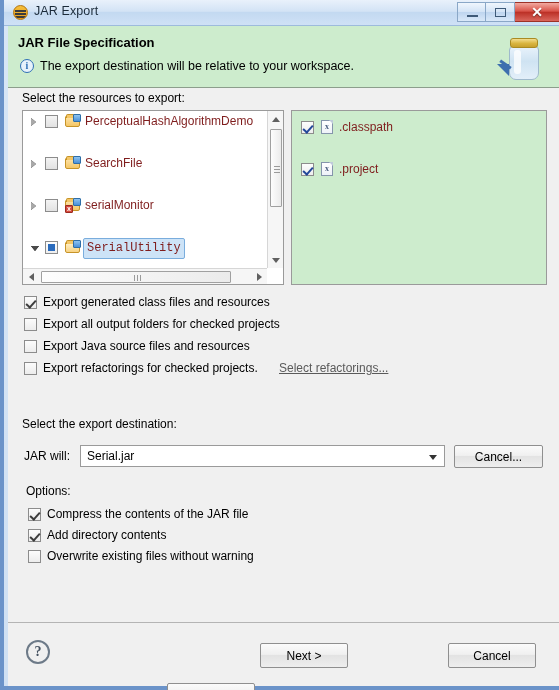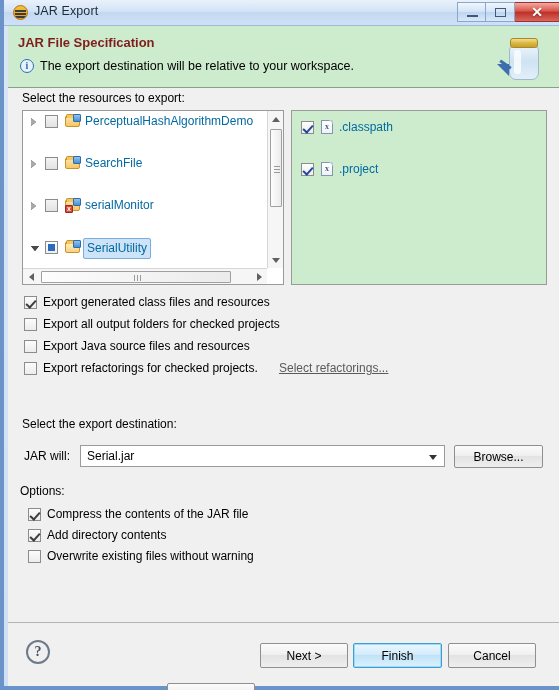--- a/index.html
+++ b/index.html
@@ -64,21 +64,21 @@
     display:flex;align-items:center;justify-content:center;text-shadow:0 1px 1px rgba(0,0,0,.45);font-family:"Liberation Sans",sans-serif;}
   
   .header{
     position:absolute;left:4px;top:26px;width:551px;height:62px;
     background:#cdeccd;
     border-bottom:1px solid #8c9e8c;
     box-sizing:border-box;overflow:hidden;
   }
   .hdr-title{
     position:absolute;left:10px;top:9px;
-    font-size:13px;font-weight:bold;color:#7f1d1d;
+    font-size:13px;font-weight:bold;color:#000000;
   }
   .hdr-info-icon{
     position:absolute;left:12px;top:33px;width:14px;height:14px;border-radius:50%;
     border:1.5px solid #2f6fb5;box-sizing:border-box;
     background:#e7f2fb;
     color:#2f6fb5;font-size:10px;font-weight:bold;font-family:"Liberation Serif",serif;
     display:flex;align-items:center;justify-content:center;line-height:1;
   }
   .hdr-desc{
     position:absolute;left:32px;top:33px;font-size:12.5px;color:#000;
@@ -171,21 +171,21 @@
     position:absolute;top:3px;width:12px;height:14px;
     background:linear-gradient(to bottom,#ffffff,#eef2f8);
     border:1px solid #8595ab;box-sizing:border-box;
     color:#4a5f80;font-size:8px;font-weight:bold;text-align:center;line-height:12px;
     font-family:"Liberation Serif",serif;
   }
   .xicon:before{
     content:"";position:absolute;right:-1px;top:-1px;
     border-left:4px solid transparent;border-top:4px solid #c0cbdb;
   }
-  .tlabel{position:absolute;font-size:12px;color:#0369a1;line-height:19px;top:1px;}
+  .tlabel{position:absolute;font-size:12px;color:#7f1d1d;line-height:19px;top:1px;}
   
   .vsb{
     position:absolute;right:0;top:0;width:16px;bottom:16px;
     background:#f6f6f6;border-left:1px solid #d6d6d6;box-sizing:border-box;
   }
   .hsb{
     position:absolute;left:0;right:0;bottom:0;height:16px;
     background:#f6f6f6;border-top:1px solid #d6d6d6;box-sizing:border-box;
   }
   .sb-arrow{position:absolute;width:16px;height:16px;display:flex;align-items:center;justify-content:center;}
@@ -322,21 +322,21 @@
           <span class="tlabel" style="left:62px;">serialMonitor</span>
         </div>
 
         <div class="trow sel" style="top:63px;">
           <span class="arrow down" style="left:8px;"></span>
           <span class="cbx part" style="left:22px;"></span>
           <span class="ficon" style="left:42px;">
               <span class="folder open"></span>
               <span class="deco"></span>
             </span>
-          <span class="tlabel" style="left:60px;">SerialUtility</span>
+          <span class="tlabel" style="left:60px;font-family:Liberation Mono, monospace;">SerialUtility</span>
         </div>
 
       </div>
 
       <div class="vsb">
         <div class="sb-arrow up" style="top:0;">
             <span class="g"></span>
           </div>
         <div class="thumb" style="left:2px;top:18px;width:12px;height:78px;">
           <span class="grip" style="left:3px;top:36px;width:6px;height:1px;"></span>
@@ -394,40 +394,39 @@
     </div>
     <span class="optrow linktx" style="left:271px;top:271px;text-align:right;">Select refactorings...</span>
 
     <div class="lbl" style="left:14px;top:329px;">Select the export destination:</div>
     <div class="lbl" style="left:16px;top:361px;">JAR will:</div>
 
     <div class="combo" style="top:357px;">
       <span class="val">Serial.jar</span>
       <span class="car"></span>
     </div>
-    <div class="btn" style="left:446px;top:357px;width:89px;height:23px;">Browse...</div>
-
-    <div class="lbl" style="left:12px;top:396px;">Options:</div>
+    <div class="btn" style="left:446px;top:357px;width:89px;height:23px;">Cancel...</div>
+
+    <div class="lbl" style="left:18px;top:396px;">Options:</div>
     <div class="optrow" style="left:20px;top:417px;">
       <span class="cb on"></span>
       <span class="tx">Compress the contents of the JAR file</span>
     </div>
     <div class="optrow" style="left:20px;top:438px;">
       <span class="cb on"></span>
       <span class="tx">Add directory contents</span>
     </div>
     <div class="optrow" style="left:20px;top:459px;">
       <span class="cb"></span>
       <span class="tx">Overwrite existing files without warning</span>
     </div>
 
     <div class="sep"></div>
   </div>
 
   <div class="footer">
     <div class="helpbtn">?</div>
     <div class="btn" style="left:159px;top:20px;width:88px;height:25px;margin-top:40px;">&lt; Back</div>
     <div class="btn" style="left:252px;top:20px;width:88px;height:25px;">Next &gt;</div>
-    <div class="btn primary" style="left:345px;top:20px;width:89px;height:25px;">Finish</div>
     <div class="btn" style="left:440px;top:20px;width:88px;height:25px;">Cancel</div>
   </div>
 
 </div>
 
 </body></html>

